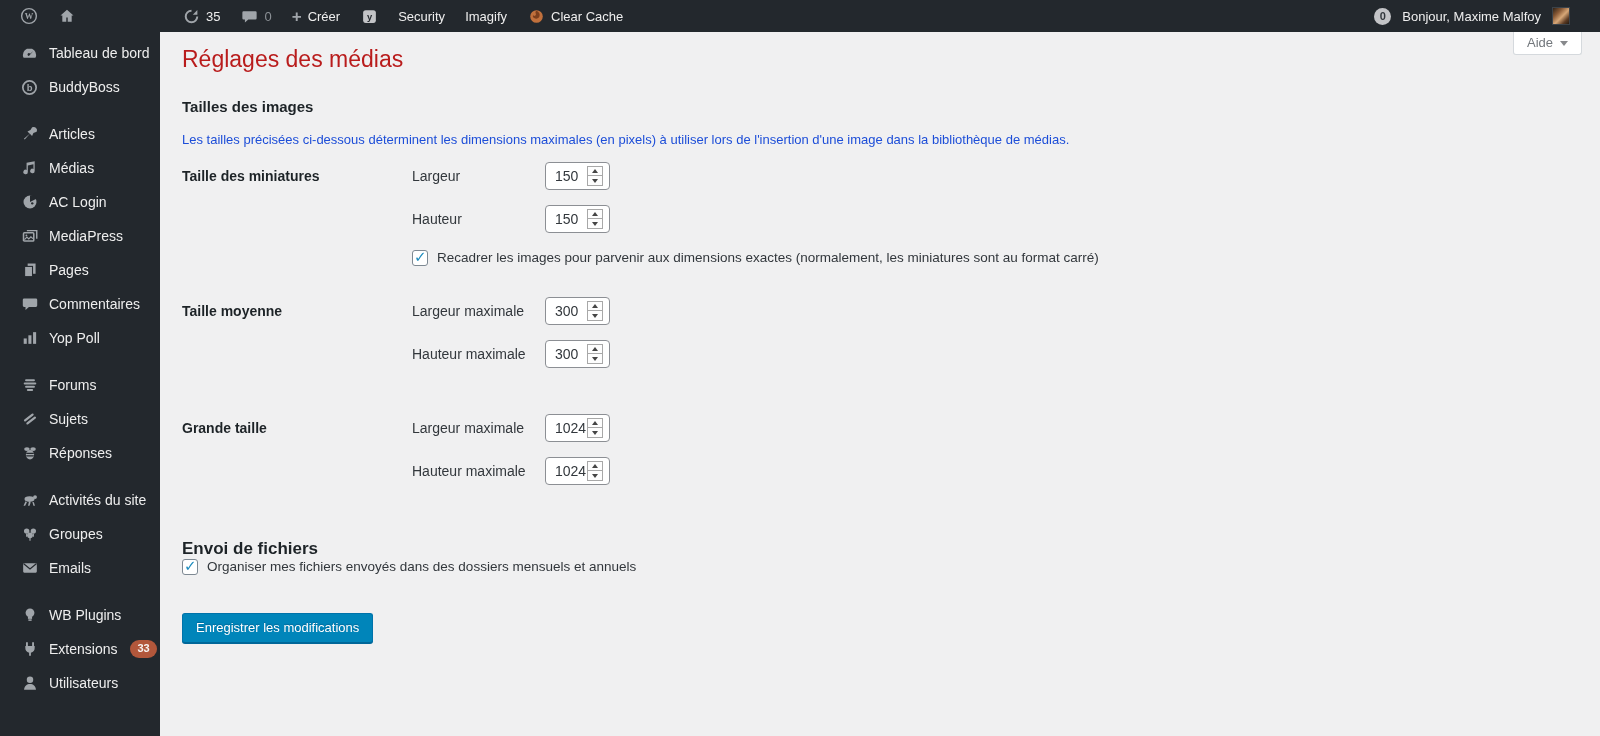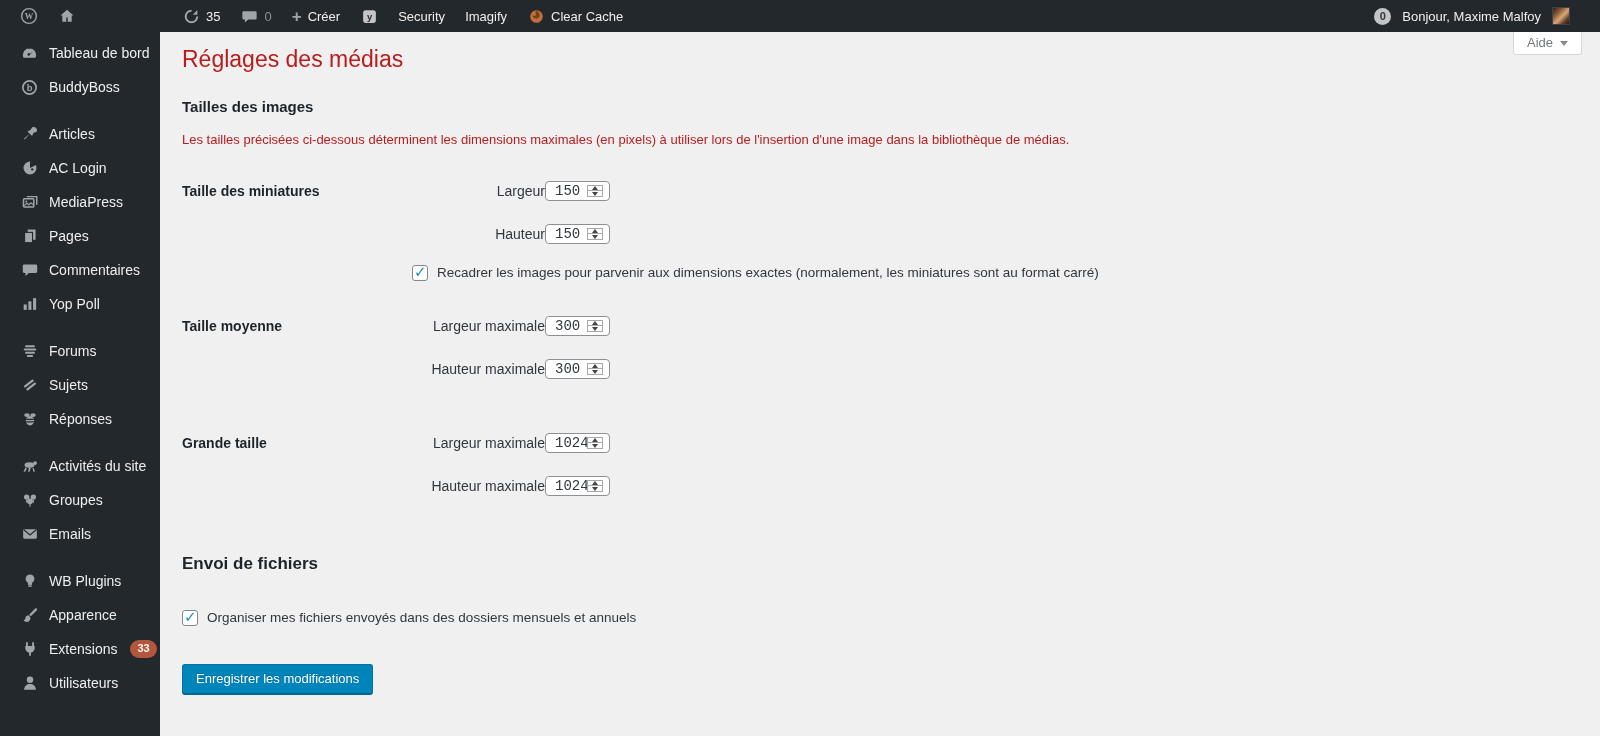--- a/index.html
+++ b/index.html
@@ -60,32 +60,32 @@
   .help-tab {
     position:absolute; top:0; right:18px;
     background:#fff; border:1px solid #d5d9dd; border-top:none;
     border-radius:0 0 3px 3px; padding:3px 13px 4px;
     color:#72777c; font-size:13px; display:flex; align-items:center; gap:7px; cursor:pointer;
   }
   .help-caret { width:0; height:0; border-left:4px solid transparent; border-right:4px solid transparent; border-top:5px solid #87898c; margin-top:2px; }
 
   h1.page-title { font-size:23px; font-weight:400; color:#b91c1c; padding:13px 0 0; line-height:1.3; }
   h2.section-h { font-size:15px; font-weight:bold; color:#1d2327; margin-top:23px; }
-  p.desc { font-size:13px; color:#b91c1c; margin-top:17px; }
-
-  .form-table { margin-top:30px; }
+  p.desc { font-size:13px; color:#1d4ed8; margin-top:17px; }
+
+  .form-table { margin-top:15px; }
   .form-row { display:flex; margin-bottom:31px; }
   .form-row .th { width:230px; font-size:14px; font-weight:bold; color:#1d2327; padding-top:6px; }
   .form-row .td { flex:1; }
   .field-line { display:flex; align-items:center; margin-bottom:15px; height:28px; }
-  .field-label { width:133px; font-size:14px; color:#32373c;text-align:right; }
+  .field-label { width:133px; font-size:14px; color:#32373c; }
 
   .num-input {
-    width:65px; height:20px; background:#fff; border:1px solid #8c8f94; border-radius:4px;
-    display:flex; align-items:stretch; overflow:hidden; box-shadow:0 0 0 transparent;font-family:Liberation Mono, monospace;
+    width:65px; height:28px; background:#fff; border:1px solid #8c8f94; border-radius:4px;
+    display:flex; align-items:stretch; overflow:hidden; box-shadow:0 0 0 transparent;
   }
   .num-input input {
     width:41px; border:none; outline:none; font-family:inherit; font-size:14px; color:#32373c;
     padding:0 0 0 9px; background:transparent;
   }
   .spinner {
     width:16px; margin:3px 3px 3px 0; border:1px solid #a8a8a8; background:#fdfdfd;
     display:flex; flex-direction:column; cursor:pointer;
   }
   .spin-btn { flex:1; display:flex; align-items:center; justify-content:center; }
@@ -98,21 +98,21 @@
     width:16px; height:16px; background:#fff; border:1px solid #7e8993; border-radius:3px;
     position:relative; flex:0 0 16px;
   }
   .cb.checked::after {
     content:"\2713"; color:#1e8cbe; font-size:15px; font-weight:bold;
     position:absolute; left:1px; top:-3px;
   }
   .crop-line { margin-top:17px; }
 
   h2.upload-h { font-size:17px; font-weight:bold; color:#1d2327; margin-top:39px; }
-  .organize-line { margin-top:36px; }
+  .organize-line { }
 
   .btn-primary {
     margin-top:38px; display:inline-block;
     background:#0085ba; border:1px solid #0073aa; border-bottom-color:#006799;
     box-shadow:0 1px 0 #006799; text-shadow:0 -1px 1px #006799;
     color:#fff; font-size:13px; font-family:inherit;
     padding:6px 13px 7px; border-radius:3px; cursor:pointer; line-height:1.2;
   }
 </style>
 </head>
@@ -214,20 +214,28 @@
 
   <div class="menu-item sep">
     <span class="mi-icon">
       <svg width="18" height="18" viewBox="0 0 20 20">
           <path d="M12.4 2.6a3.7 3.7 0 0 1 5 5l-3.6 1.3-1.5 3.3-2.5-2.5-5.6 6.5-1-1 6.5-5.6-2.5-2.5 3.3-1.5z" fill="#a0a5aa"></path>
         </svg>
     </span>
     <span>Articles</span>
   </div>
 
+  <div class="menu-item">
+    <span class="mi-icon">
+      <svg width="18" height="18" viewBox="0 0 20 20">
+          <path d="M6.2 4.2v8a2.5 2.5 0 1 0 1.4 2.2V7.3l6.2-1.6v5.3a2.5 2.5 0 1 0 1.4 2.2V2.6z" fill="#a0a5aa"></path>
+        </svg>
+    </span>
+    <span>Médias</span>
+  </div>
 
   <div class="menu-item">
     <span class="mi-icon">
       <svg width="18" height="18" viewBox="0 0 20 20">
           <circle cx="10" cy="10" r="7.2" fill="#a0a5aa"></circle>
           <path d="M10 10 17.6 6.2A7.2 7.2 0 0 0 10 2.8z" fill="#23282d"></path>
           <circle cx="12.5" cy="11.5" r="1.3" fill="#23282d"></circle>
         </svg>
     </span>
     <span>AC Login</span>
@@ -354,29 +362,20 @@
     <span class="mi-icon">
       <svg width="18" height="18" viewBox="0 0 20 20" fill="#a0a5aa">
           <circle cx="10" cy="7.6" r="4.9"></circle>
           <rect x="7.7" y="12.2" width="4.6" height="2.1"></rect>
           <rect x="8.2" y="14.8" width="3.6" height="1.7"></rect>
         </svg>
     </span>
     <span>WB Plugins</span>
   </div>
 
-  <div class="menu-item">
-    <span class="mi-icon">
-      <svg width="18" height="18" viewBox="0 0 20 20" fill="#a0a5aa">
-          <path d="M15.7 2.9 9 9.6l1.9 1.9 6.7-6.7a1.34 1.34 0 0 0-1.9-1.9z"></path>
-          <path d="M8.2 10.4c-1.9 0-3.3 1.5-3.3 3.3 0 1.1-.9 2.1-2.1 2.1 1 1.1 2.3 1.9 3.9 1.9a3.9 3.9 0 0 0 3.4-5.4z"></path>
-        </svg>
-    </span>
-    <span>Apparence</span>
-  </div>
 
   <div class="menu-item">
     <span class="mi-icon">
       <svg width="18" height="18" viewBox="0 0 20 20">
           <path d="M6.6 2.6v4.2M13.4 2.6v4.2" stroke="#a0a5aa" stroke-width="2.1" fill="none"></path>
           <path d="M4.8 6.8h10.4v2.2a5.2 5.2 0 0 1-4.2 5.1v3.3H9v-3.3a5.2 5.2 0 0 1-4.2-5.1z" fill="#a0a5aa"></path>
         </svg>
     </span>
     <span>Extensions</span>
     <span class="update-badge">33</span>

